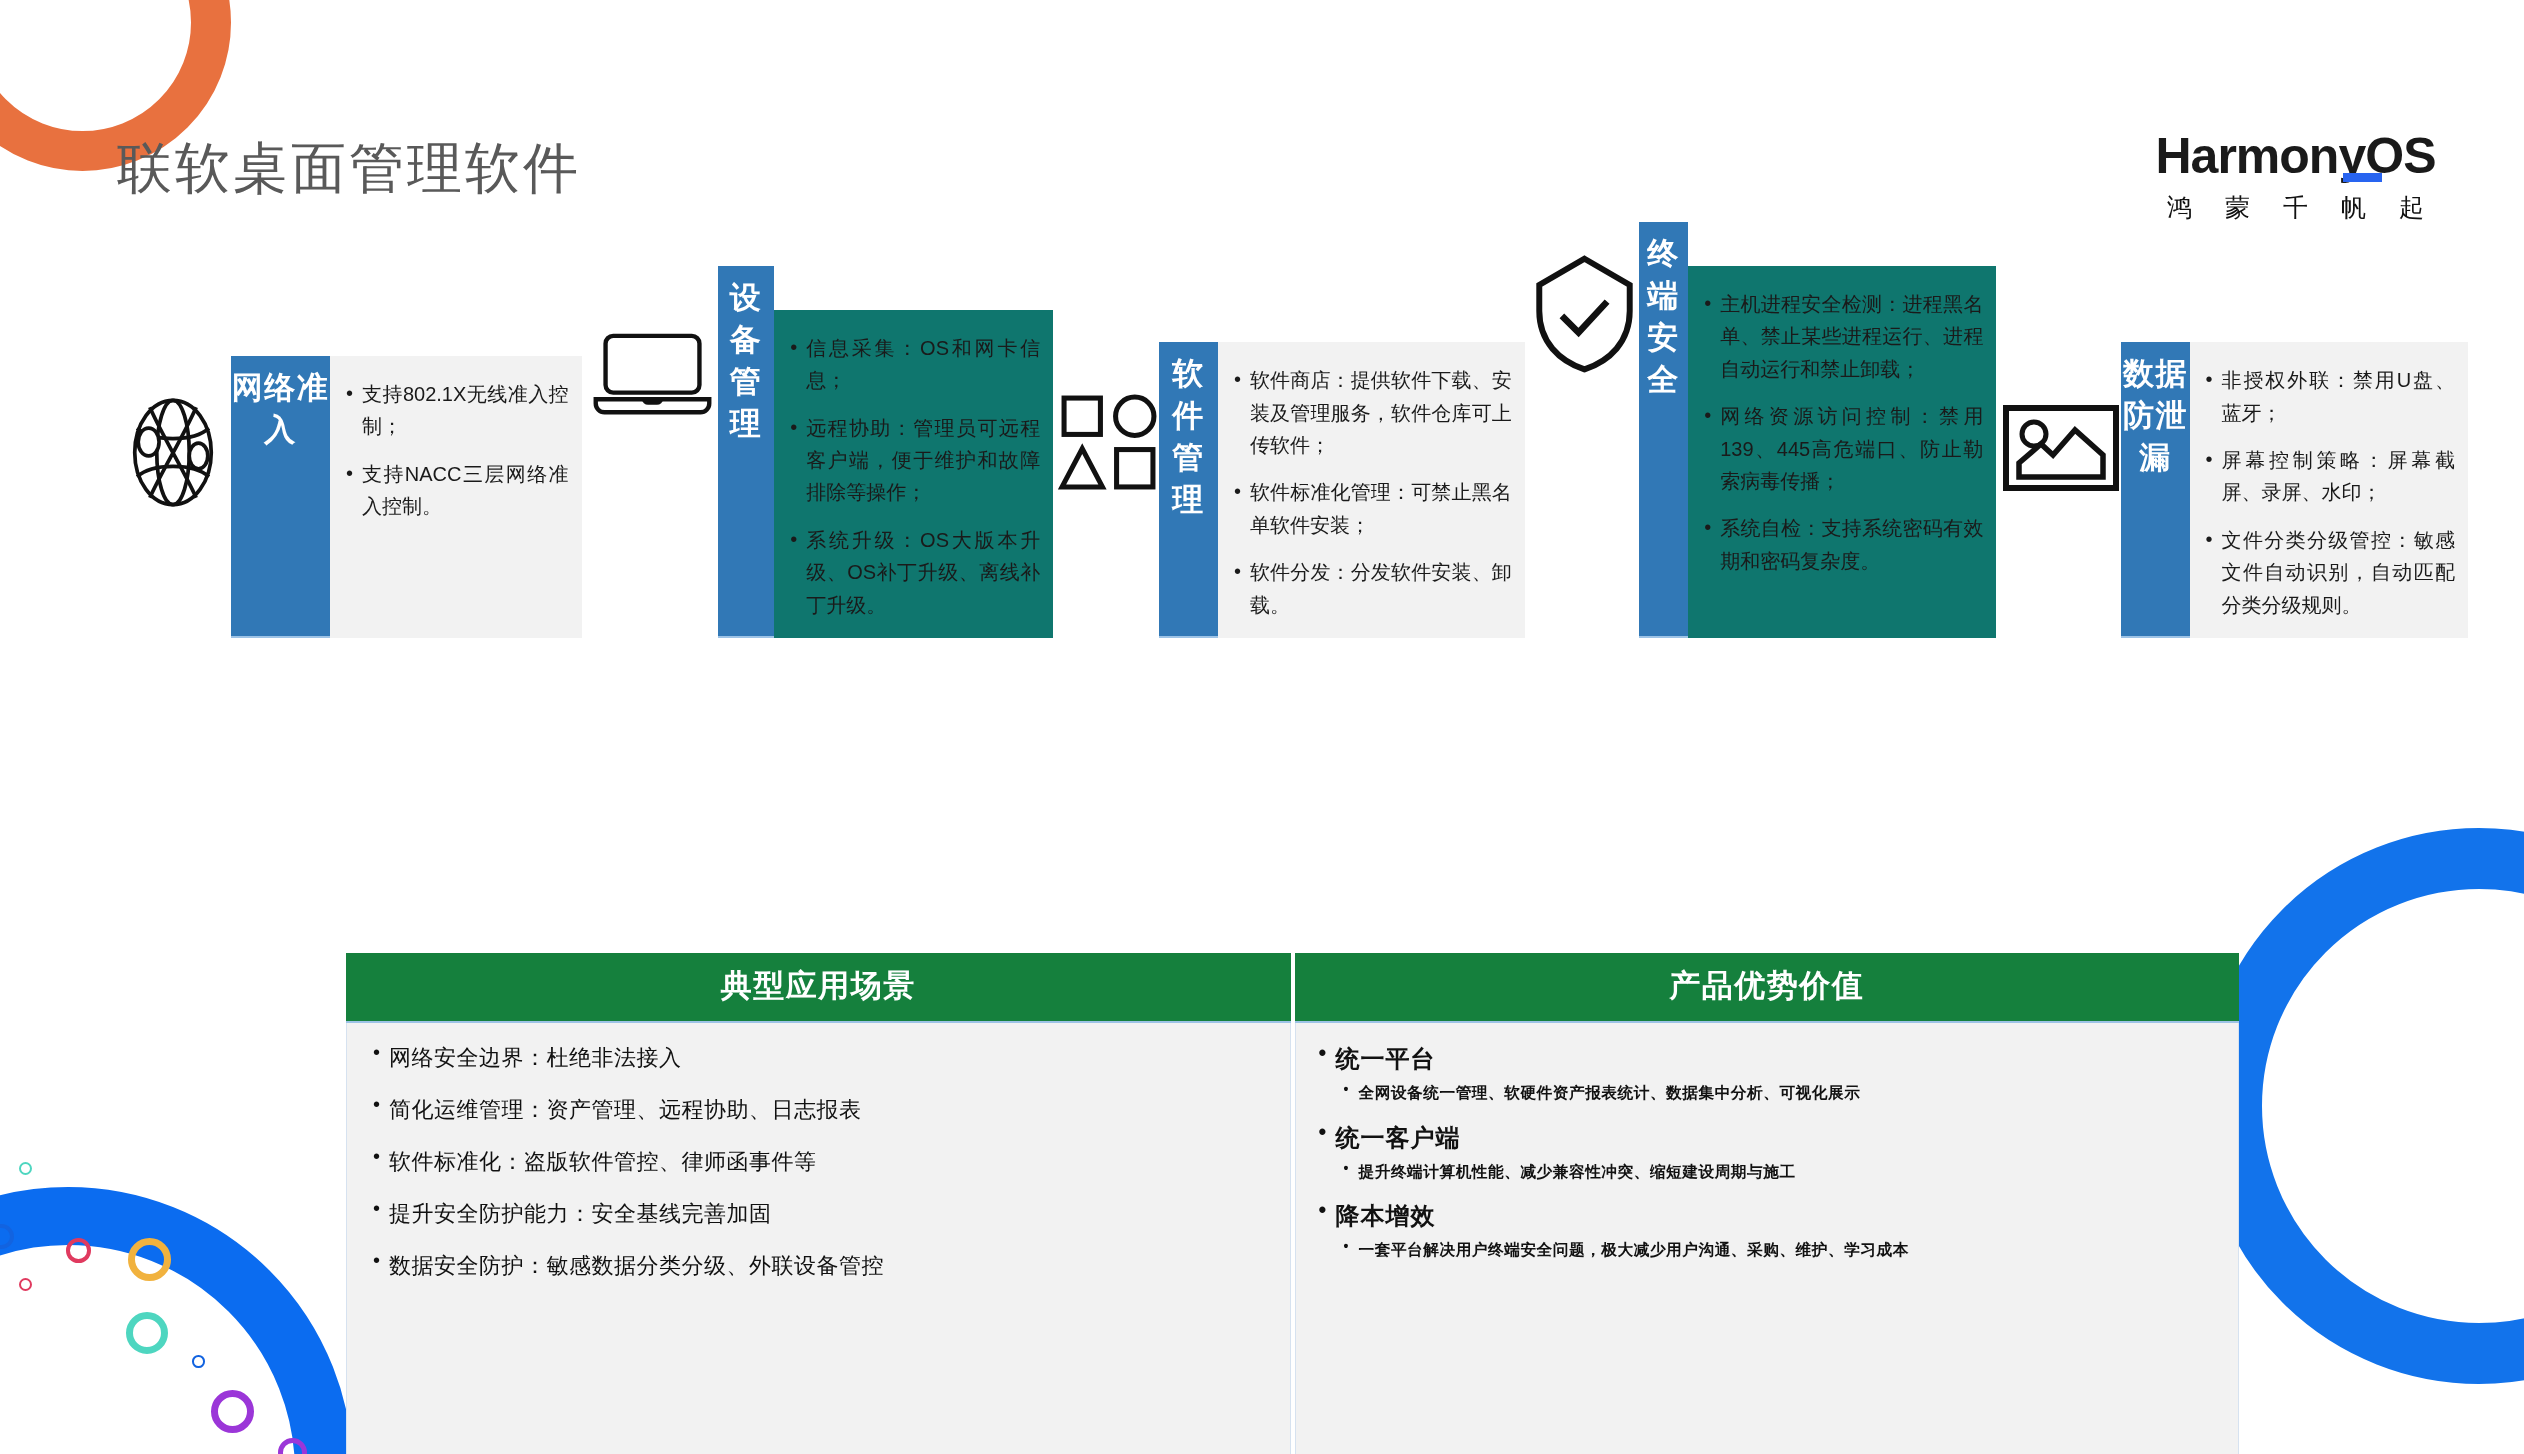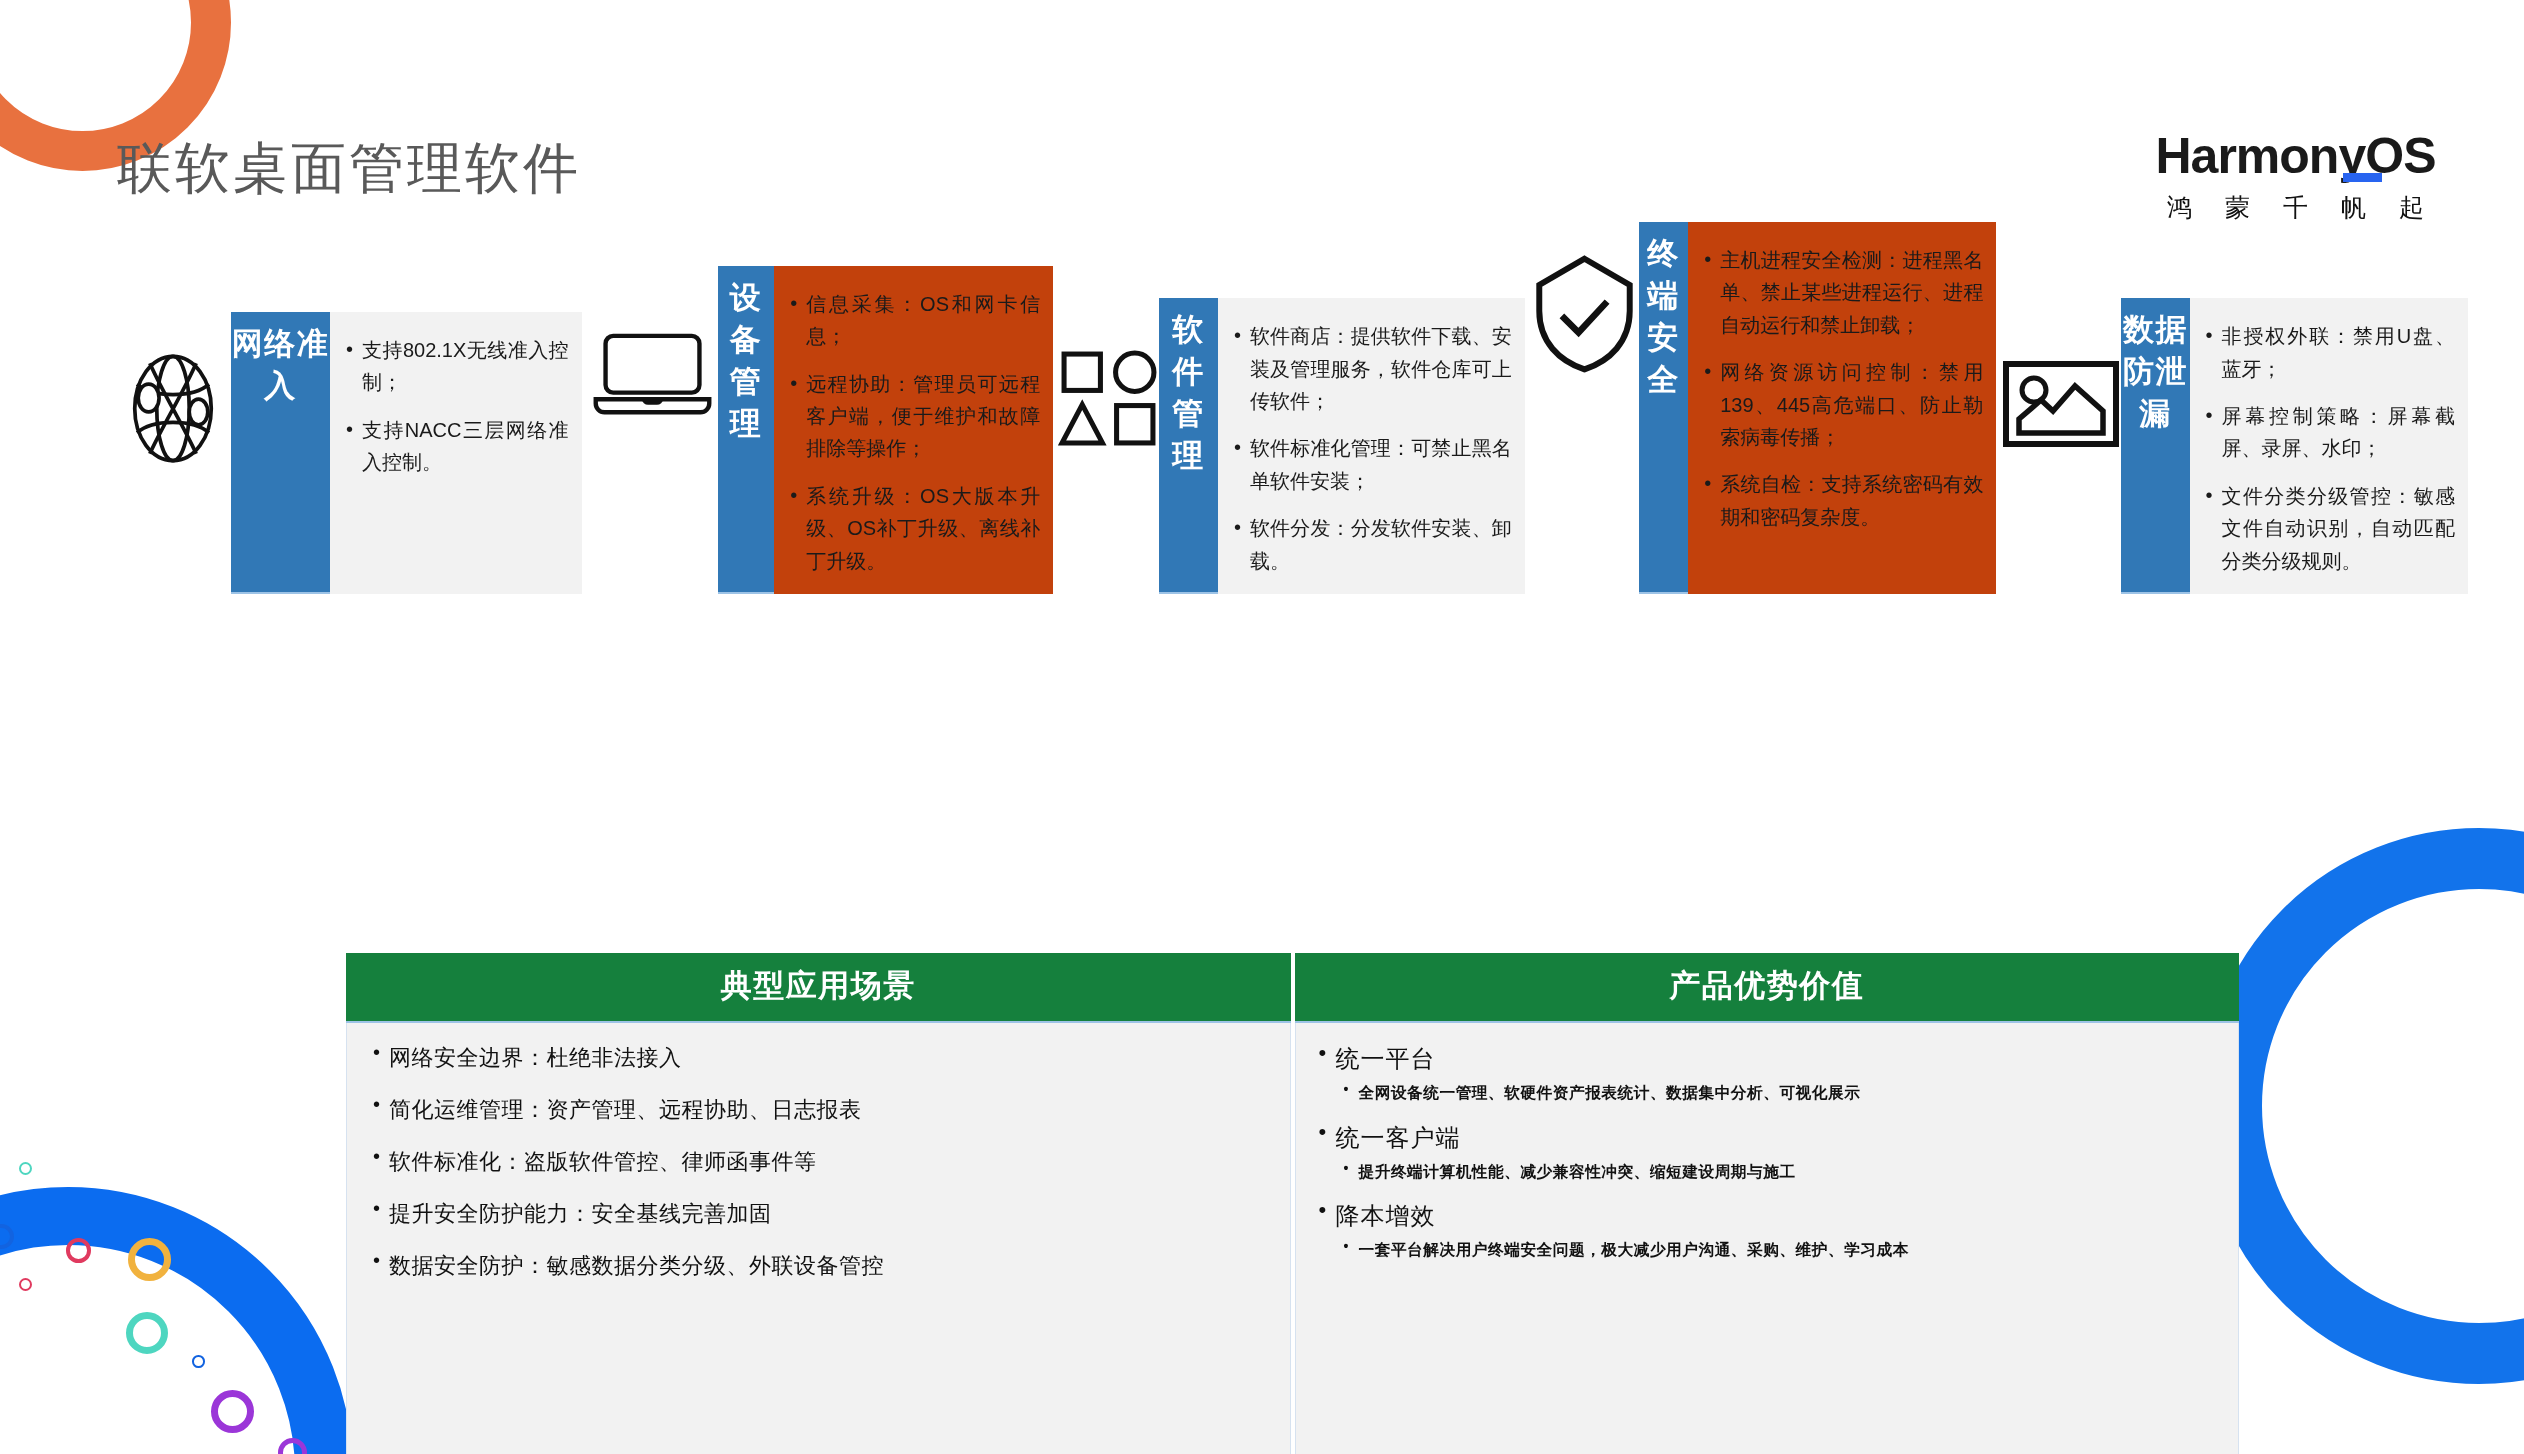--- a/index.html
+++ b/index.html
@@ -60,21 +60,21 @@
     background:#3178B6;color:#fff;text-align:center;
     font-size:31px;font-weight:bold;letter-spacing:1.5px;
     padding:11px 0 13px 0;
     border-bottom:2px solid #9DC3E6;
   }
   .col-body{
     padding:22px 13px 17px 15px;
     font-size:20px;line-height:1.62;color:#1a1a1a;
   }
   .col-body.light{background:#F2F2F2;}
-  .col-body.dark{background:#c2410c;}
+  .col-body.dark{background:#0f766e;margin-top:44px;}
   .col-body ul{margin:0;padding:0;list-style:none;}
   .col-body li{
     position:relative;padding-left:17px;margin-bottom:15px;text-align:justify;
   }
   .col-body li:last-child{margin-bottom:0;}
   .col-body li:before{
     content:"•";position:absolute;left:1px;top:-1px;font-size:20px;line-height:1.62;
   }
 
   
@@ -105,21 +105,21 @@
   .scenario-list{margin:0;padding:0;list-style:none;}
   .scenario-list li{
     position:relative;padding-left:19px;margin-bottom:22px;
     font-size:22px;color:#111;letter-spacing:0.5px;
   }
   .scenario-list li:last-child{margin-bottom:0;}
   .scenario-list li:before{content:"•";position:absolute;left:3px;top:-2px;font-size:20px;}
 
   .value-group{margin-bottom:3px;}
   .value-title{
-    position:relative;padding-left:17px;font-size:24px;font-weight:normal;
+    position:relative;padding-left:17px;font-size:24px;font-weight:bold;
     color:#111;letter-spacing:1px;margin-bottom:6px;
   }
   .value-title:before{content:"•";position:absolute;left:0px;top:-3px;font-size:22px;}
   .value-detail{
     position:relative;padding-left:40px;font-size:15.7px;color:#111;
     line-height:1.5;letter-spacing:0.5px;margin-bottom:17px;font-weight:bold;
   }
   .value-detail:before{content:"•";position:absolute;left:25px;top:-2px;font-size:14px;}
 
   svg{display:block;}

